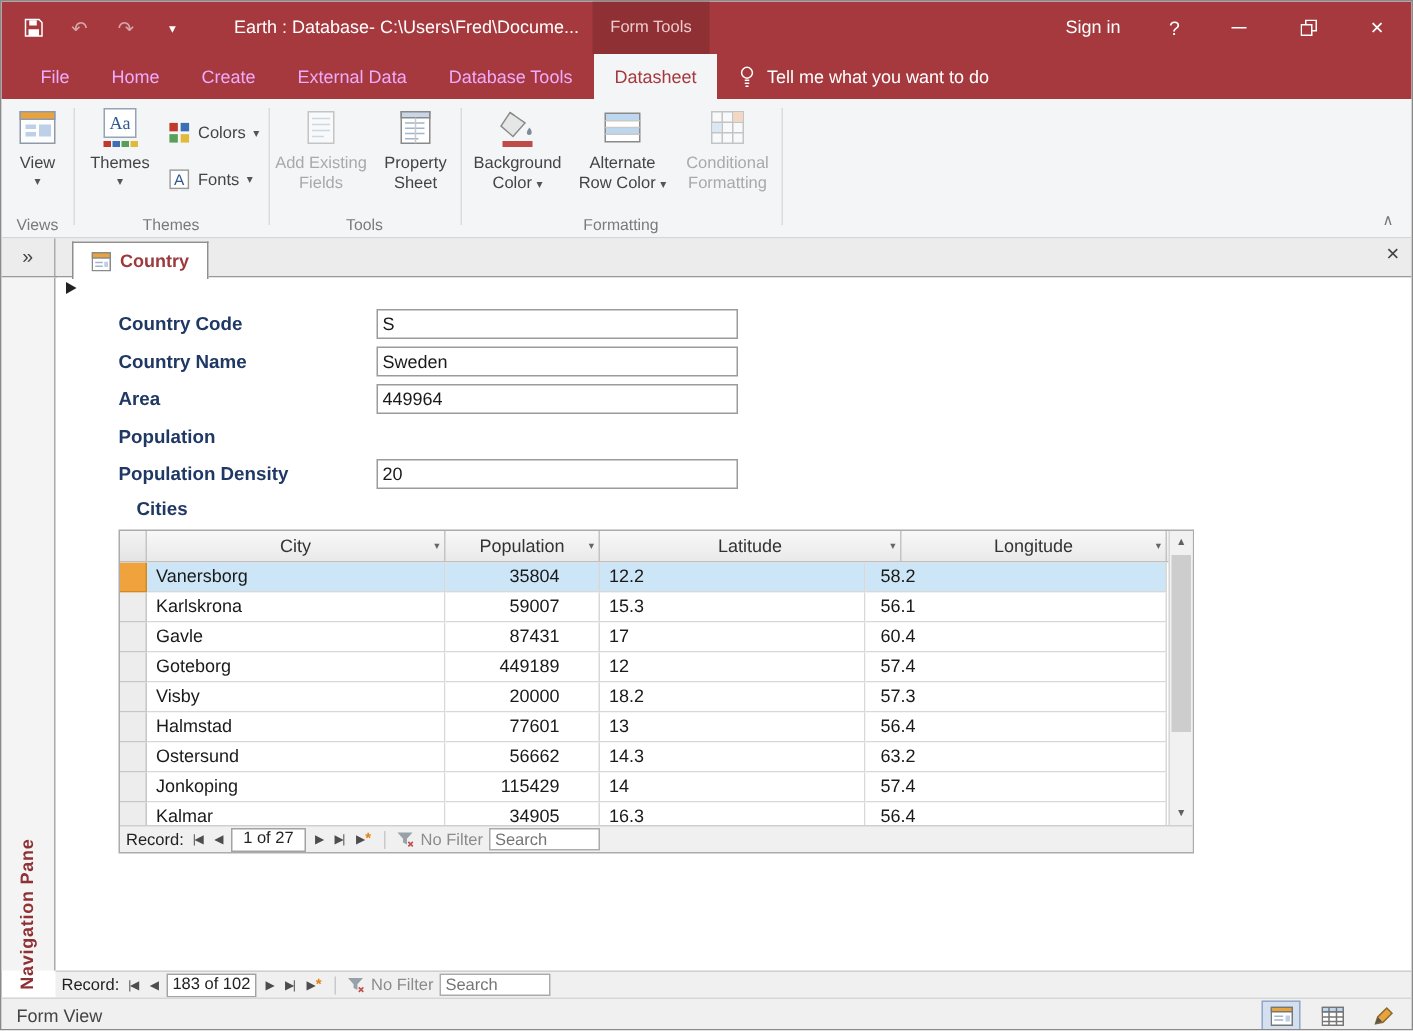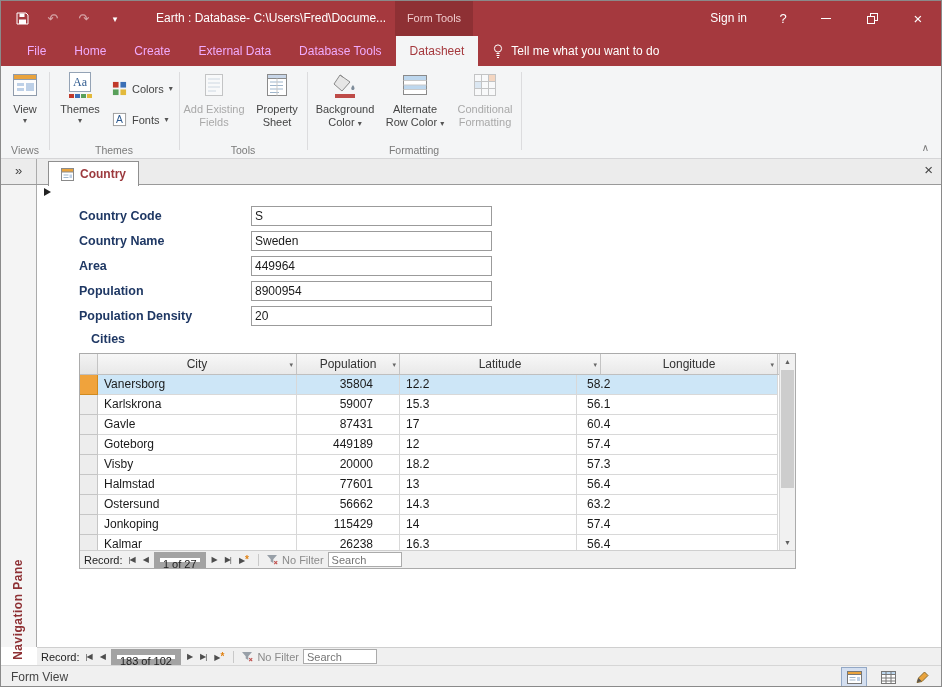--- a/index.html
+++ b/index.html
@@ -75,21 +75,21 @@
   .sarrow{position:absolute;left:0;width:15px;height:15px;text-align:center;font-size:7px;color:#606060;line-height:15px;}
   .sup{top:0;} .sdown{bottom:0;}
   .sthumb{position:absolute;left:1px;top:16px;width:13px;height:118px;background:#CDCDCD;}
 
   
   .navbar{display:flex;align-items:center;gap:4px;background:#F0F0F0;border-top:1px solid #CFCFCF;font-size:11px;color:#222;padding-left:4px;}
   .navbar.sub{position:absolute;left:0;bottom:0;width:715px;height:18px;}
   .mainnav{position:absolute;left:36px;right:0;top:646px;height:18px;}
   .navlbl{font-size:11px;color:#222;}
   .navbtn{font-size:8px;color:#4d4d4d;padding:0 2px;letter-spacing:-1px;}
-  .posbox{height:16px;background:#fff;border:6px solid #a3a3a3;text-align:center;line-height:12px;font-size:11px;padding:0 3px;min-width:50px;}
+  .posbox{height:16px;background:#fff;border:1px solid #a3a3a3;text-align:center;line-height:12px;font-size:11px;padding:0 3px;min-width:50px;}
   .star{color:#E08214;font-weight:bold;font-size:10px;margin-left:1px;letter-spacing:0;}
   .navsep{width:1px;height:12px;background:#C9C9C9;margin:0 3px;}
   .nofilter{display:flex;align-items:center;gap:4px;color:#8B8B8B;font-size:11px;}
   .searchbox{width:74px;height:15px;border:1px solid #ABABAB;font-size:11px;padding:0 3px;font-family:"Liberation Sans",sans-serif;}
   .navfill{flex:1;}
 
   
   .statusbar{position:absolute;left:0;right:0;top:664px;height:23px;background:#F0F0F0;border-top:1px solid #D6D6D6;}
   .statustext{position:absolute;left:10px;top:4px;font-size:12px;color:#444;}
   .viewbtns{position:absolute;right:6px;top:1px;display:flex;gap:8px;}
@@ -300,21 +300,20 @@
   <div class="formbg"></div>
   <div class="recmarker"></div>
 
   <div class="flabel" style="top:208px;">Country Code</div>
   <input class="finput" style="top: 205px;" value="S">
   <div class="flabel" style="top:233px;">Country Name</div>
   <input class="finput" style="top: 230px;" value="Sweden">
   <div class="flabel" style="top:258px;">Area</div>
   <input class="finput" style="top: 255px;" value="449964">
   <div class="flabel" style="top:283px;">Population</div>
-  <input class="finput" style="top: 280px;" value="8900954">
   <div class="flabel" style="top:308px;">Population Density</div>
   <input class="finput" style="top: 305px;" value="20">
   <div class="flabel" style="top:331px;margin-left:12px;">Cities</div>
 
   <div class="subform">
     <div class="dshead">
       <div class="hcorner"></div>
       <div class="hcell hw-city"><span>City</span><span class="hdrop">▾</span></div>
       <div class="hcell hw-pop"><span>Population</span><span class="hdrop">▾</span></div>
       <div class="hcell hw-lat"><span>Latitude</span><span class="hdrop">▾</span></div>
@@ -374,21 +373,21 @@
       <div class="dsrow">
         <div class="dcell w-sel"></div>
         <div class="dcell w-city">Jonkoping</div>
         <div class="dcell w-pop">115429</div>
         <div class="dcell w-lon">14</div>
         <div class="dcell w-lat">57.4</div>
       </div>
       <div class="dsrow">
         <div class="dcell w-sel"></div>
         <div class="dcell w-city">Kalmar</div>
-        <div class="dcell w-pop">26238</div>
+        <div class="dcell w-pop">34905</div>
         <div class="dcell w-lon">16.3</div>
         <div class="dcell w-lat">56.4</div>
       </div>
     </div>
 
     <div class="vscroll">
       <div class="sarrow sup">▲</div>
       <div class="sthumb"></div>
       <div class="sarrow sdown">▼</div>
     </div>

